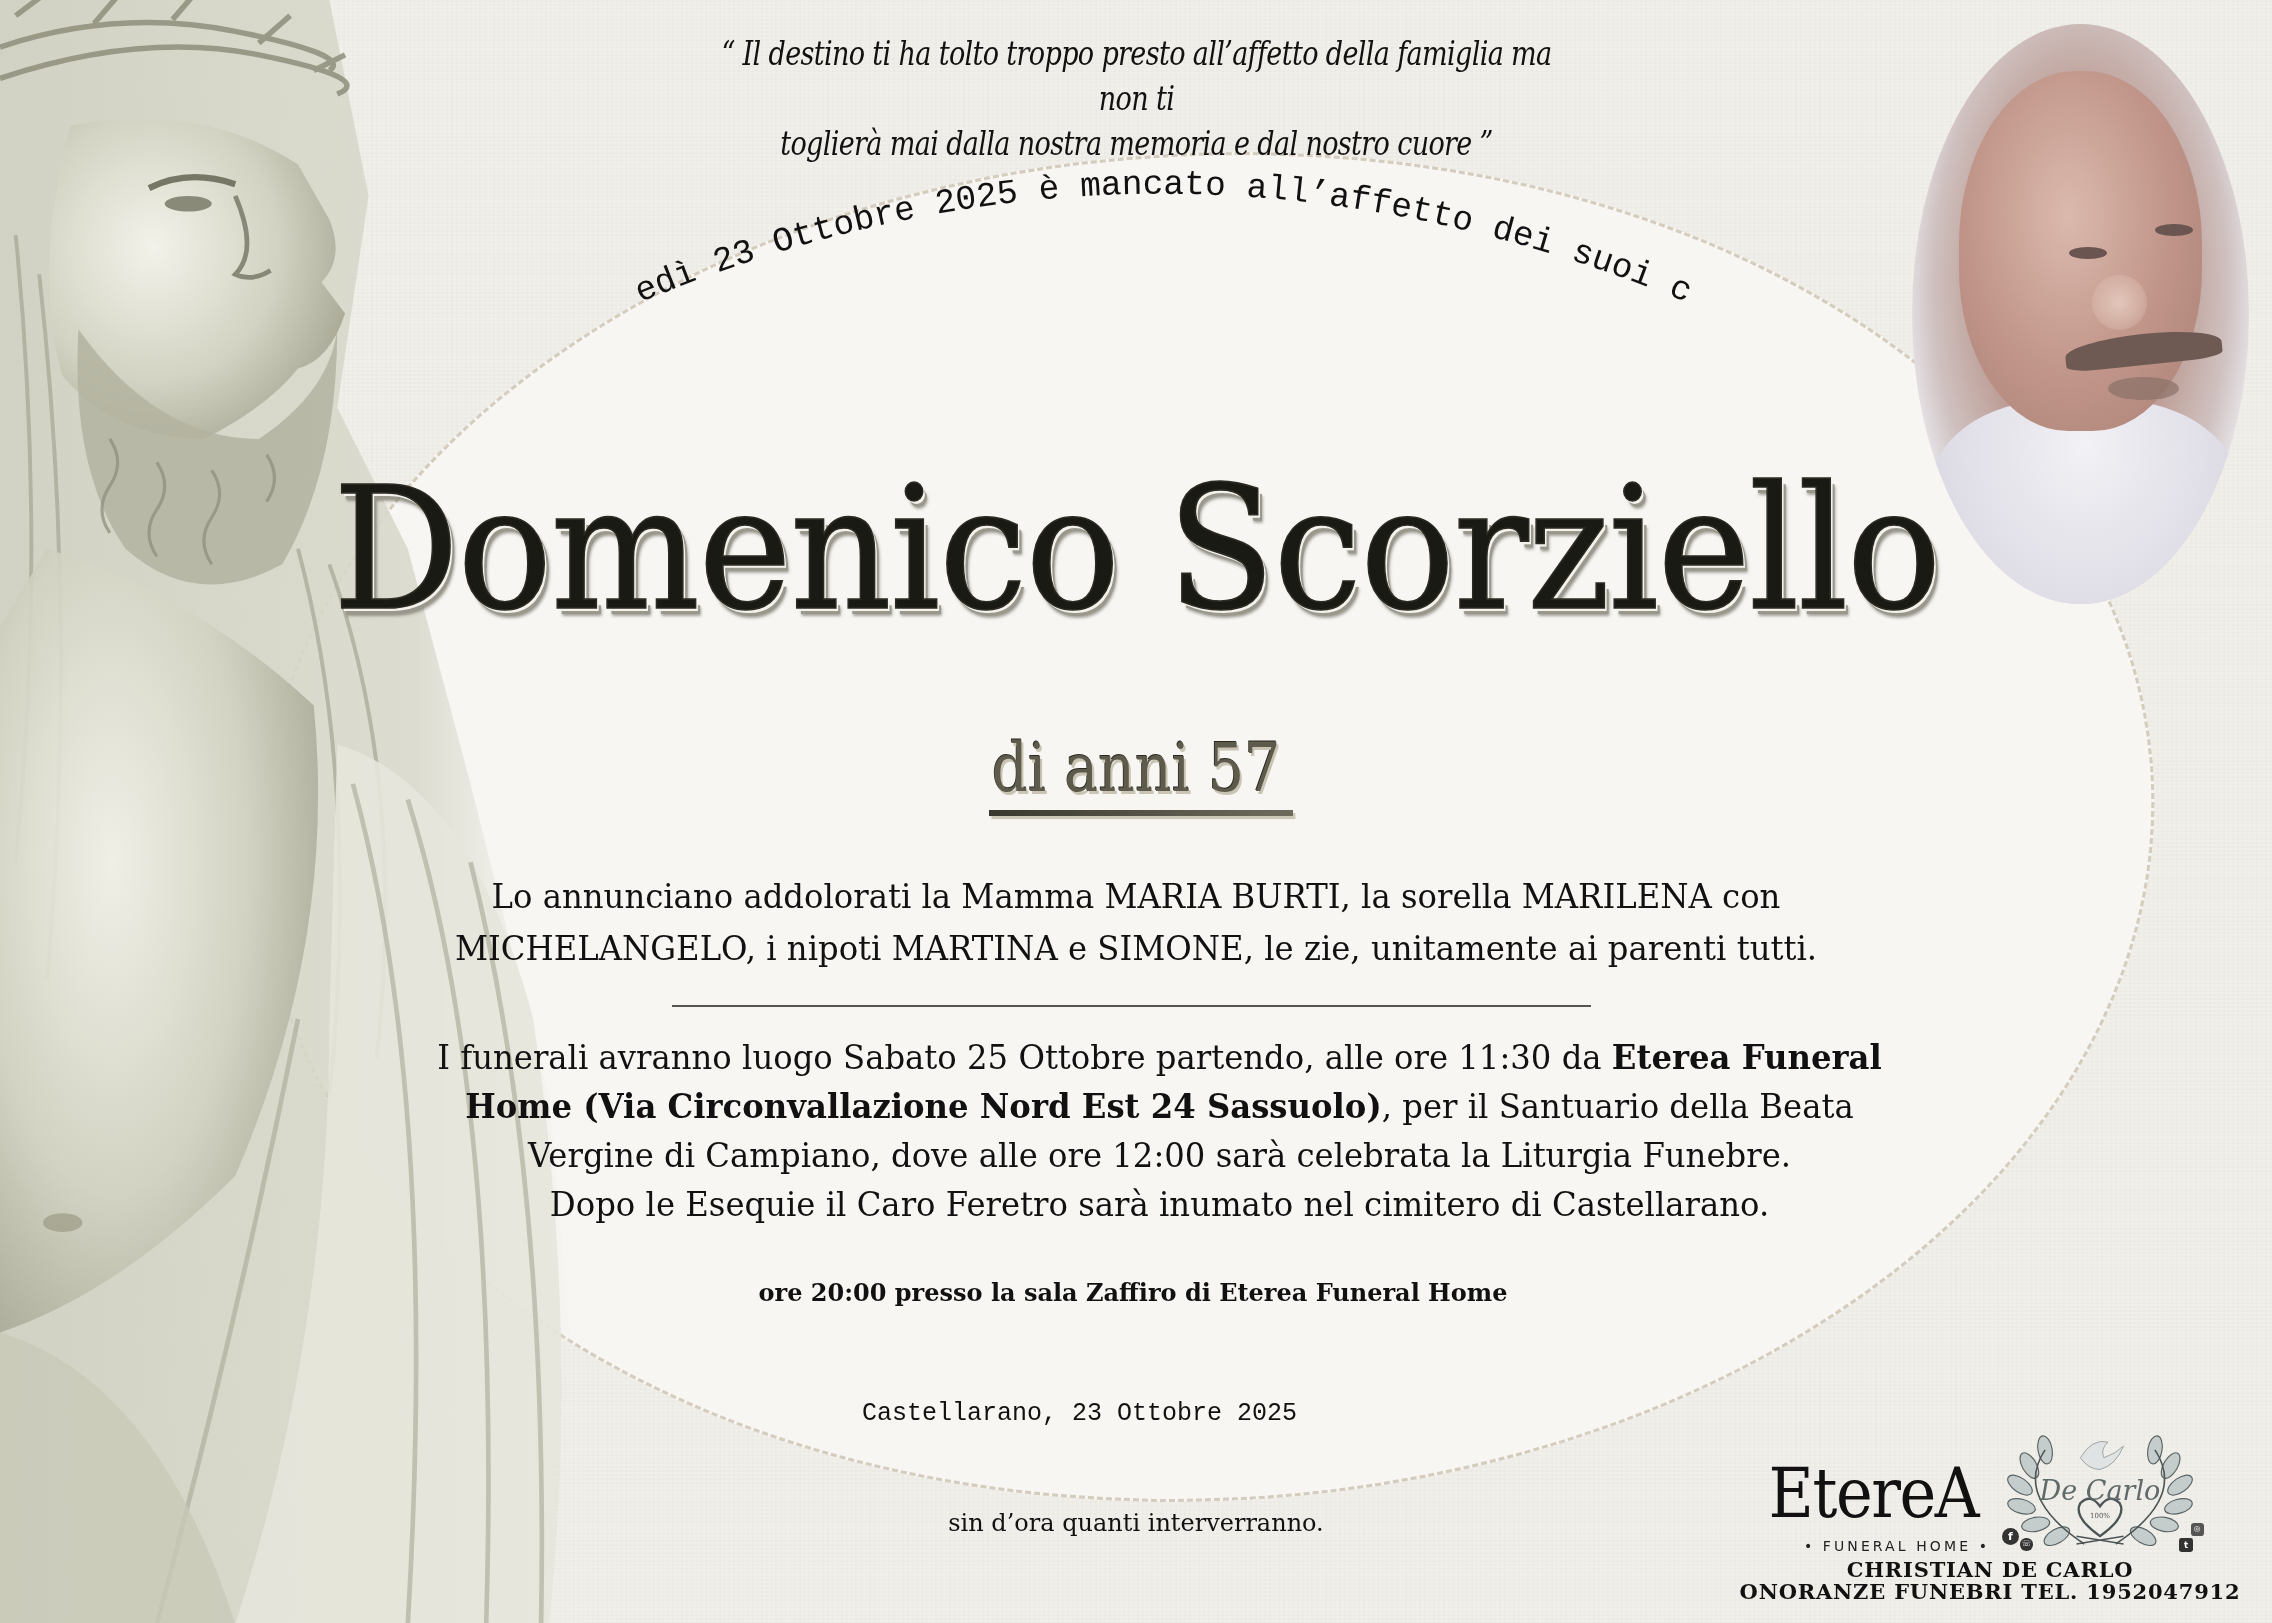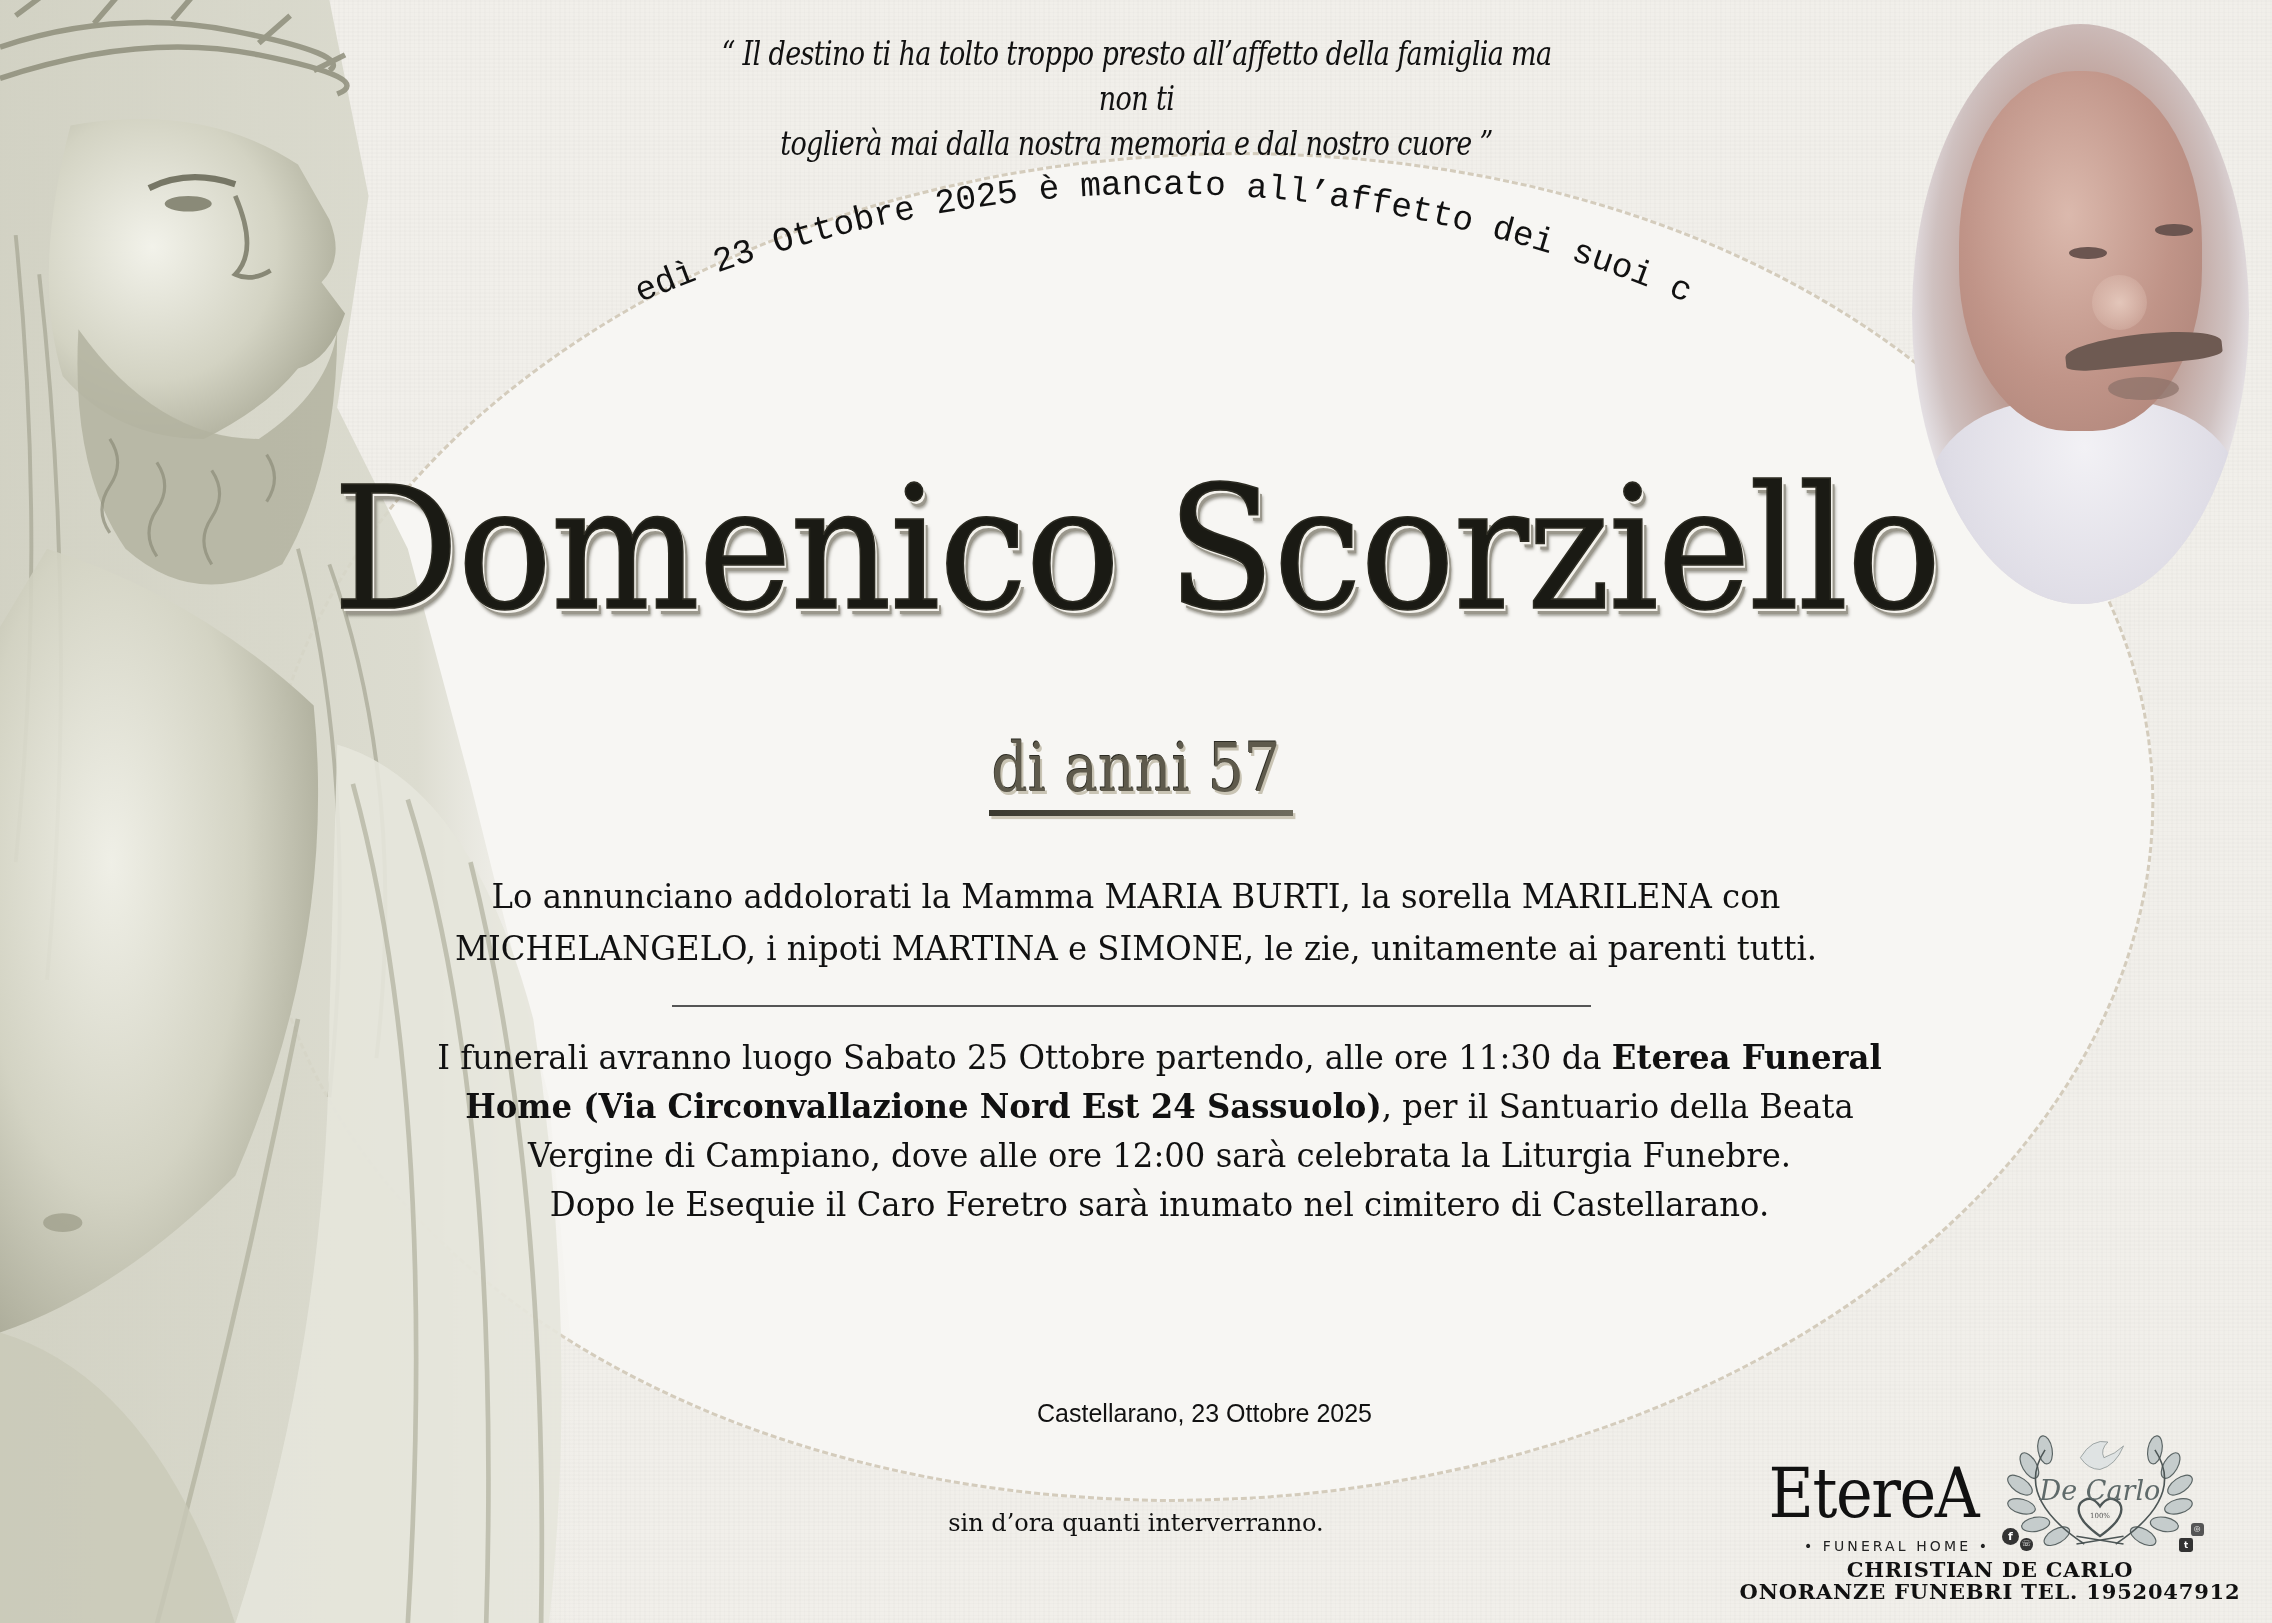--- a/index.html
+++ b/index.html
@@ -161,23 +161,23 @@
     left: 643px; top: 1276px; width: 980px;
     text-align: center;
     font-family: "DejaVu Serif", serif;
     font-weight: bold;
     font-size: 24px;
     line-height: 34px;
     color: #111;
   }
   .place-date {
     position: absolute;
-    left: 823px; top: 1399px; width: 549px;
-    text-align: right;
-    font-family: Liberation Sans, sans-serif;
+    left: 862px; top: 1399px; width: 549px;
+    text-align: left;
+    font-family: Liberation Mono, monospace;
     font-size: 25px;
     color: #111;
   }
   .thanks {
     position: absolute;
     left: 744px; top: 1506px; width: 784px;
     text-align: center;
     font-family: "DejaVu Serif", serif;
     font-size: 24px;
     line-height: 34px;
@@ -349,20 +349,21 @@
 <div class="divider"></div>
 
 <div class="funeral">
   <div><span>I funerali avranno luogo Sabato 25 Ottobre partendo, alle ore 11:30 da </span><b>Eterea Funeral</b></div>
   <div><b>Home (Via Circonvallazione Nord Est 24 Sassuolo)</b><span>, per il Santuario della Beata</span></div>
   <div>Vergine di Campiano, dove alle ore 12:00 sarà celebrata la Liturgia Funebre.</div>
   <div>Dopo le Esequie il Caro Feretro sarà inumato nel cimitero di Castellarano.</div>
 </div>
 
 <div class="visits">
+  <div>ore 20:00 presso la sala Zaffiro di Eterea Funeral Home</div>
 </div>
 
 <div class="place-date">Castellarano, 23 Ottobre 2025</div>
 
 <div class="thanks">
   <div>sin d’ora quanti interverranno.</div>
 </div>
 
 <div class="eterea">
   <div class="eterea-word">EtereA</div>

